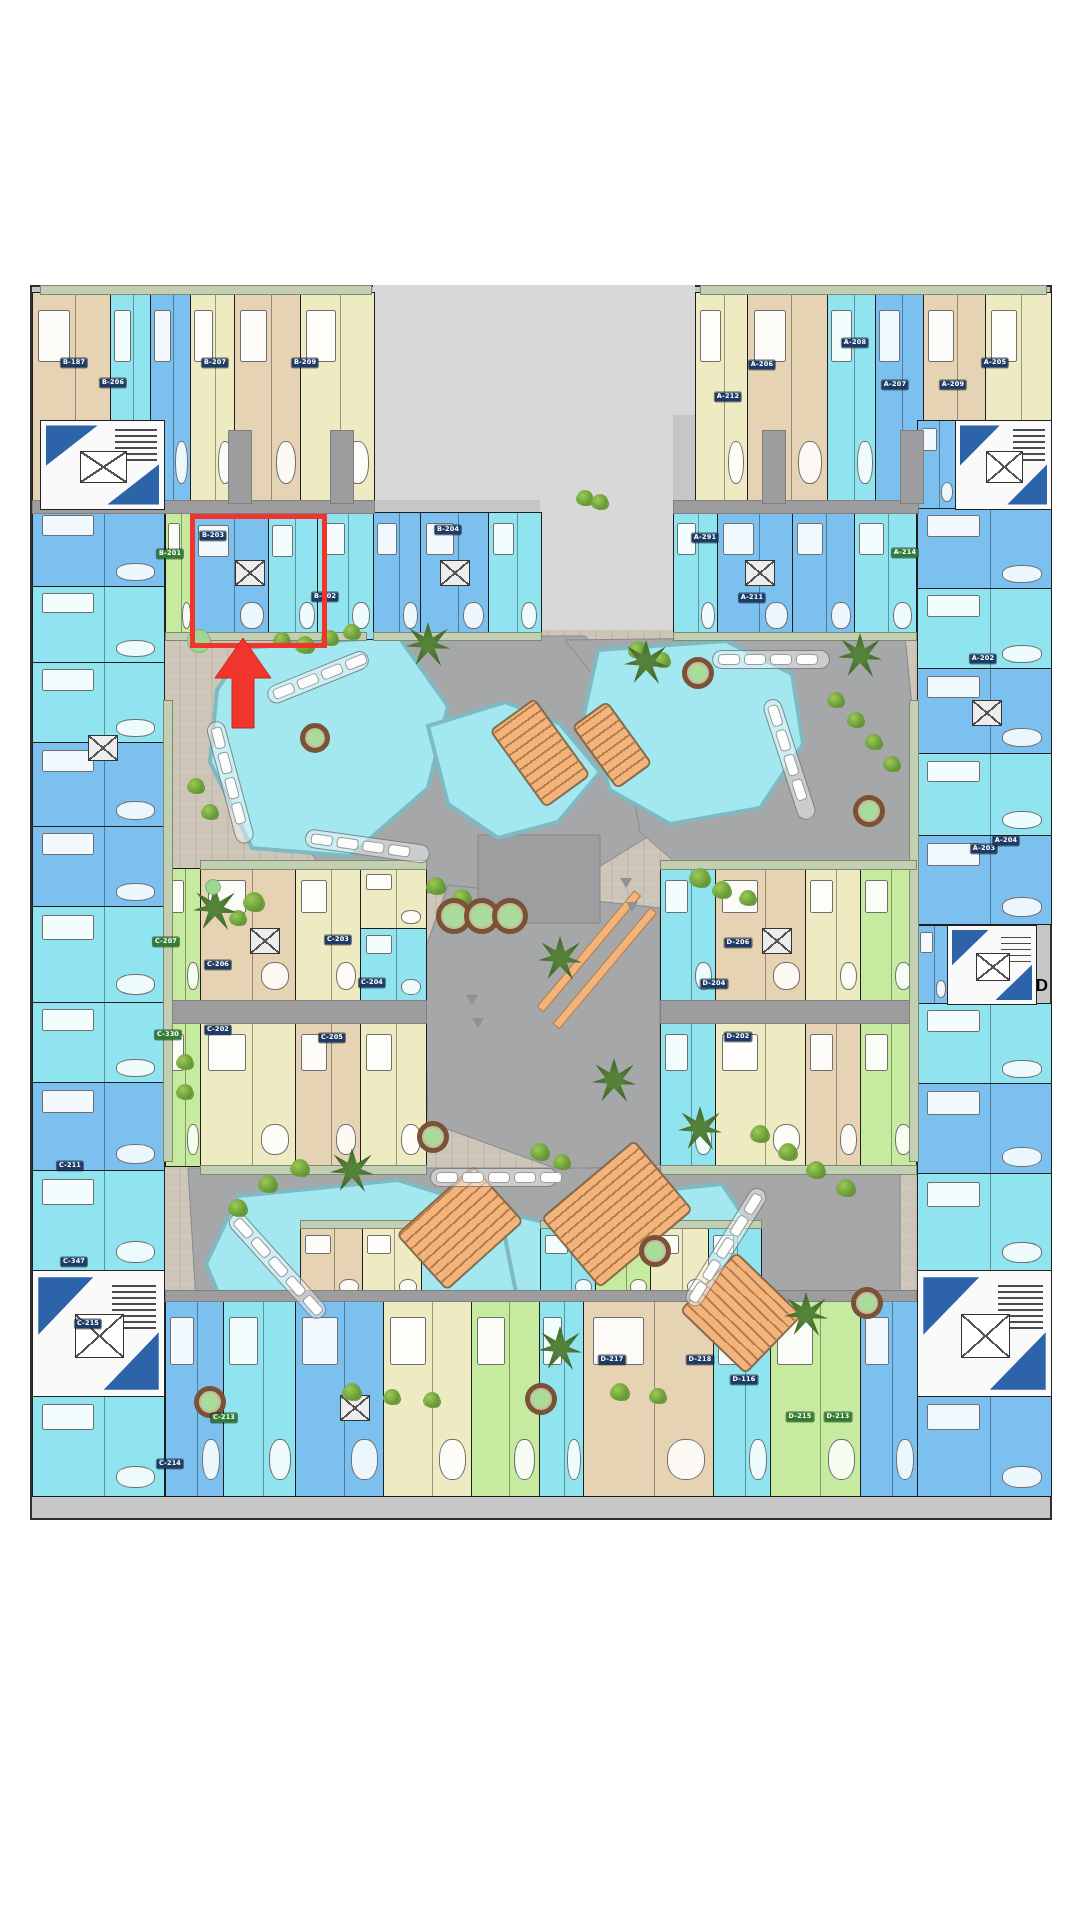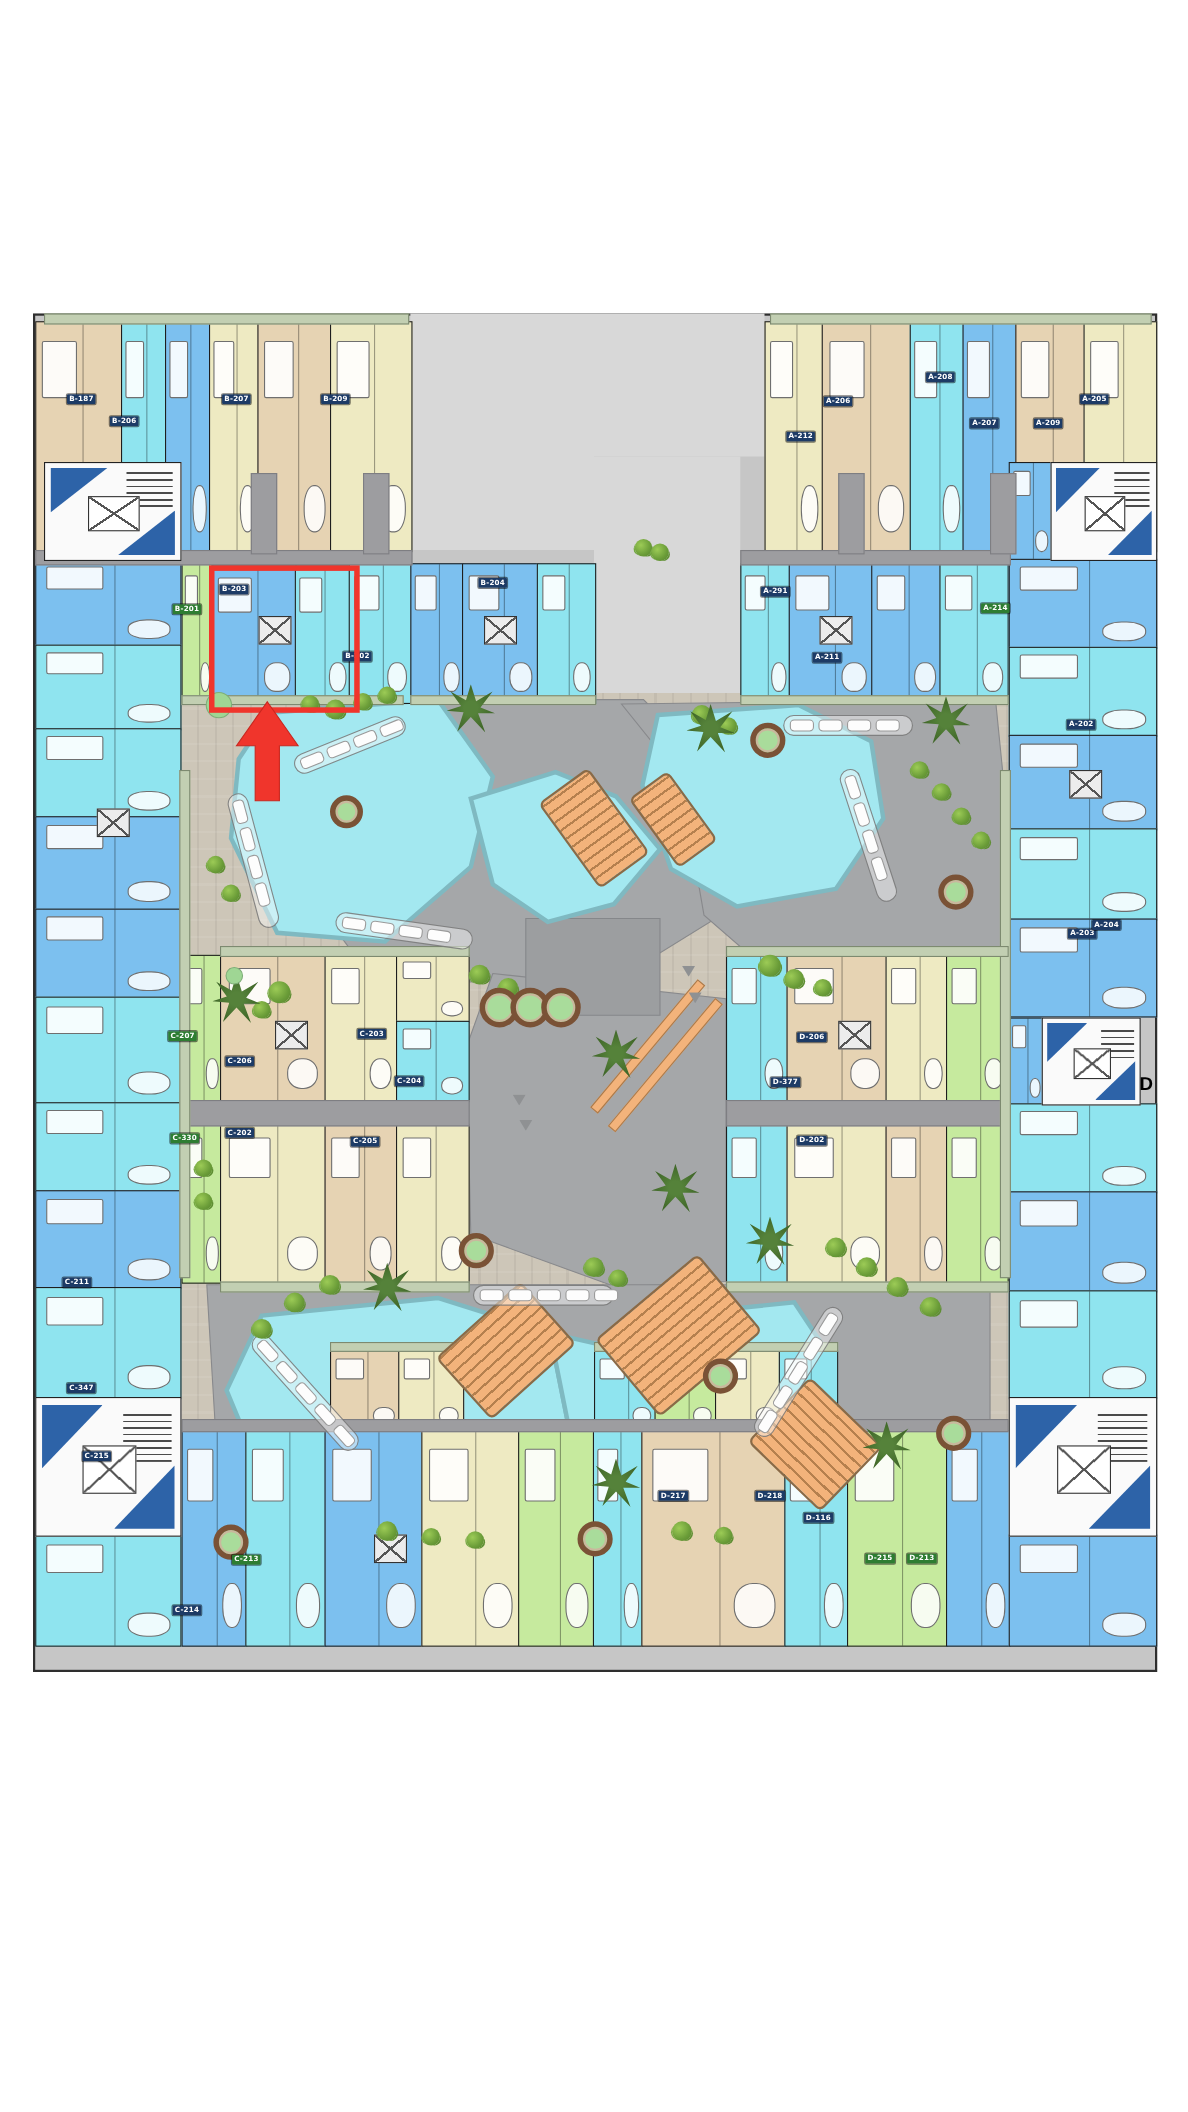--- a/index.html
+++ b/index.html
@@ -522,21 +522,21 @@
       <div class="badge n" style="left: 372px; top: 983px;">C-204</div>
       <div class="badge g" style="left: 168px; top: 1035px;">C-330</div>
       <div class="badge n" style="left: 218px; top: 1030px;">C-202</div>
       <div class="badge n" style="left: 332px; top: 1038px;">C-205</div>
       <div class="badge n" style="left: 70px; top: 1166px;">C-211</div>
       <div class="badge n" style="left: 74px; top: 1262px;">C-347</div>
       <div class="badge n" style="left: 88px; top: 1324px;">C-215</div>
       <div class="badge g" style="left: 224px; top: 1418px;">C-213</div>
       <div class="badge n" style="left: 170px; top: 1464px;">C-214</div>
       <div class="badge n" style="left: 738px; top: 943px;">D-206</div>
-      <div class="badge n" style="left: 714px; top: 984px;">D-377</div>
+      <div class="badge n" style="left: 714px; top: 984px;">D-204</div>
       <div class="badge n" style="left: 738px; top: 1037px;">D-202</div>
       <div class="badge n" style="left: 612px; top: 1360px;">D-217</div>
       <div class="badge n" style="left: 700px; top: 1360px;">D-218</div>
       <div class="badge n" style="left: 744px; top: 1380px;">D-116</div>
       <div class="badge g" style="left: 800px; top: 1417px;">D-215</div>
       <div class="badge g" style="left: 838px; top: 1417px;">D-213</div>
     </div>
   <div id="layer-marker">
     <div class="dlabel" style="left: 1042px; top: 985px;">D</div>
   <div class="hlbox" style="left: 190px; top: 514px; width: 127px; height: 124px; position: absolute; border-color: rgb(240, 53, 44);"></div>

